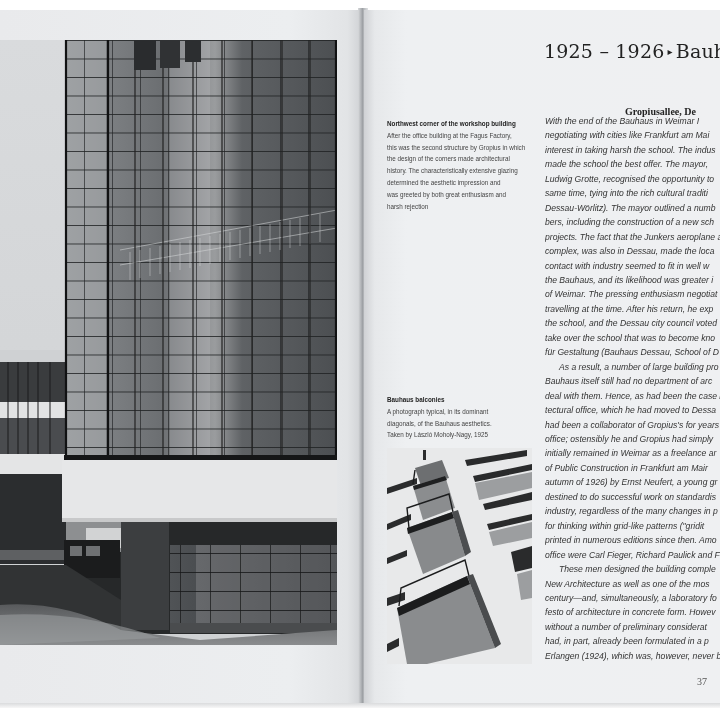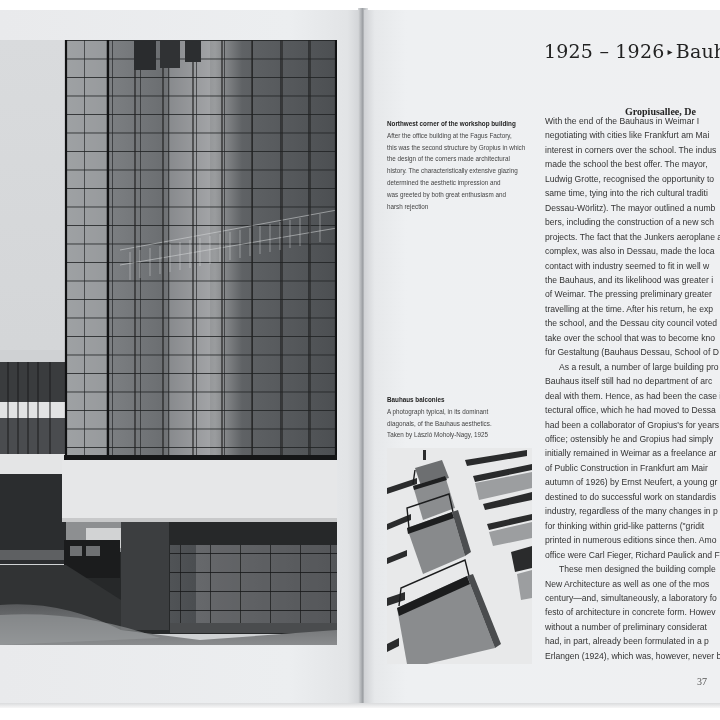--- a/index.html
+++ b/index.html
@@ -14,21 +14,21 @@
   .photo-main{position:absolute;left:0;top:40px;width:337px;height:605px;overflow:hidden;background:#bfc2c5;}
   .photo-balconies{position:absolute;left:387px;top:448px;width:145px;height:216px;overflow:hidden;background:#eceef0;}
   svg{display:block;}
   
   .heading{position:absolute;left:544px;top:40px;font-family:"DejaVu Serif",serif;font-size:19px;color:#222;white-space:nowrap;letter-spacing:0.2px;}
   .heading .arrow{font-size:10px;vertical-align:3px;margin:0 3px;}
   .subheading{position:absolute;left:625px;top:65px;font-family:Liberation Serif, serif;font-weight:bold;font-size:10px;color:#222;white-space:nowrap;margin-top:41px;}
   .caption{position:absolute;left:387px;width:150px;font-family:"Liberation Sans",sans-serif;font-size:6.3px;line-height:11.8px;color:#444;}
   .caption .cap-title{font-weight:bold;color:#222;display:block;}
   .body-text{position:absolute;left:545px;top:114px;width:175px;overflow:hidden;font-family:"Liberation Sans",sans-serif;font-size:8.6px;line-height:14.45px;color:#333;white-space:nowrap;}
-  .body-text .line{display:block;}
+  .body-text .line{display:block;font-style:italic;}
   .body-text .indent{padding-left:14px;}
   .page-number{position:absolute;left:697px;top:676px;font-family:Liberation Serif, serif;font-size:10px;color:#555;}
 </style>
 </head>
 <body>
 
 <div class="spread">
 
   <div class="page-left"></div>
 
@@ -229,31 +229,31 @@
         <polygon points="65,64 78,108 84,104 71,62" fill="#4c4e50"></polygon>
         <polygon points="80,128 108,200 114,196 86,126" fill="#4a4c4e"></polygon>
       </g>
       <rect x="36" y="2" width="3" height="10" fill="#2b2c2d"></rect>
     </svg>
   </div>
 
   <div class="body-text">
     <span class="line">With the end of the Bauhaus in Weimar I</span>
     <span class="line">negotiating with cities like Frankfurt am Mai</span>
-    <span class="line">interest in corners over the school. The indus</span>
+    <span class="line">interest in taking harsh the school. The indus</span>
     <span class="line">made the school the best offer. The mayor,</span>
     <span class="line">Ludwig Grotte, recognised the opportunity to</span>
     <span class="line">same time, tying into the rich cultural traditi</span>
     <span class="line">Dessau-Wörlitz). The mayor outlined a numb</span>
     <span class="line">bers, including the construction of a new sch</span>
     <span class="line">projects. The fact that the Junkers aeroplane a</span>
     <span class="line">complex, was also in Dessau, made the loca</span>
     <span class="line">contact with industry seemed to fit in well w</span>
     <span class="line">the Bauhaus, and its likelihood was greater i</span>
-    <span class="line">of Weimar. The pressing preliminary greater</span>
+    <span class="line">of Weimar. The pressing enthusiasm negotiat</span>
     <span class="line">travelling at the time. After his return, he exp</span>
     <span class="line">the school, and the Dessau city council voted</span>
     <span class="line">take over the school that was to become kno</span>
     <span class="line">für Gestaltung (Bauhaus Dessau, School of D</span>
     <span class="line indent">As a result, a number of large building pro</span>
     <span class="line">Bauhaus itself still had no department of arc</span>
     <span class="line">deal with them. Hence, as had been the case i</span>
     <span class="line">tectural office, which he had moved to Dessa</span>
     <span class="line">had been a collaborator of Gropius's for years</span>
     <span class="line">office; ostensibly he and Gropius had simply</span>

